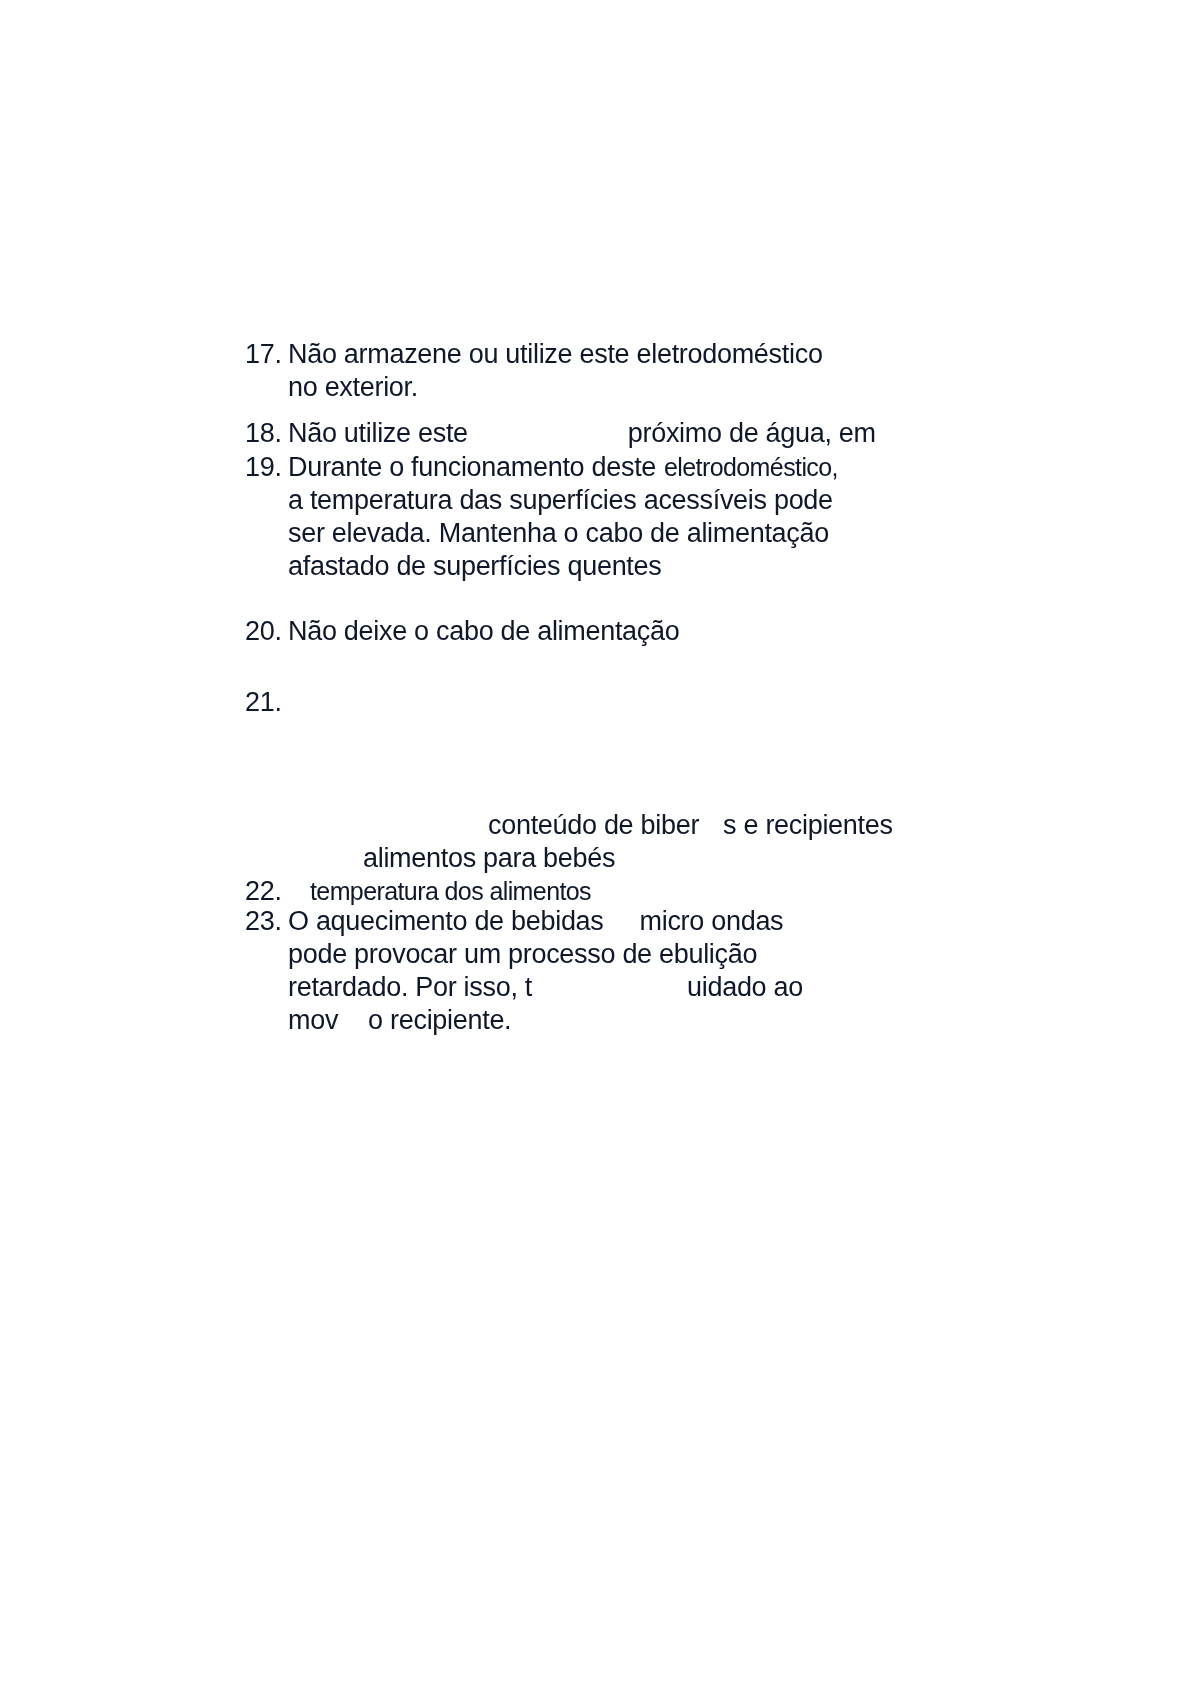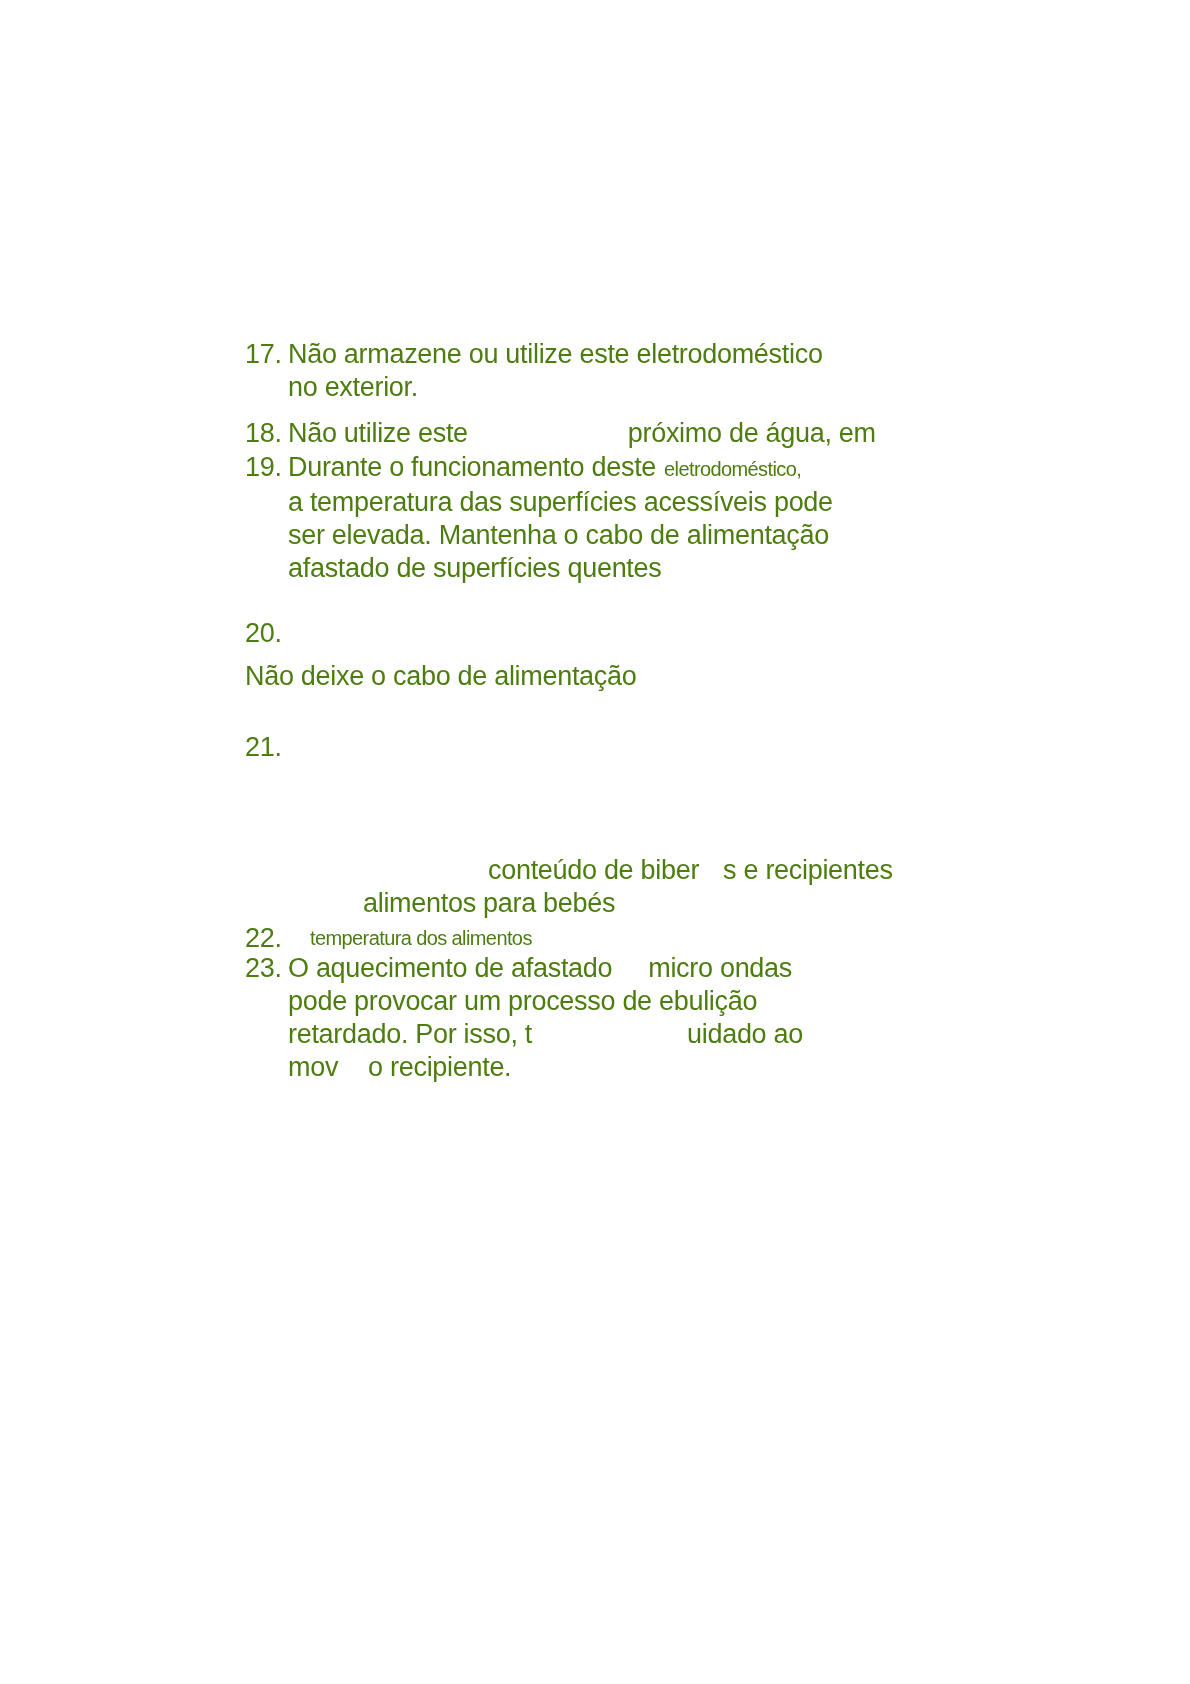--- a/index.html
+++ b/index.html
@@ -3,21 +3,21 @@
 <meta charset="utf-8">
 <style>
   html, body { margin: 0; padding: 0; }
   .page {
     position: relative;
     width: 1190px;
     height: 1684px;
     background: #ffffff;
     overflow: hidden;
     font-family: "Liberation Sans", "DejaVu Sans", sans-serif;
-    color: #4d7c0f;
+    color: #0f172a;
   }
   .doc-body {
     position: absolute;
     left: 245px;
     top: 338px;
     width: 900px;
   }
   .list-item {
     display: flex;
     align-items: flex-start;
@@ -35,39 +35,39 @@
     min-width: 0;
   }
   .line {
     font-size: 27px;
     line-height: 33px;
     letter-spacing: -0.3px;
     white-space: nowrap;
   }
   .seg { display: inline-block; }
   .condensed {
-    font-size: 20px;
+    font-size: 25px;
     letter-spacing: -0.6px;
   }
   
   .gap { display: inline-block; height: 1px; }
   .g-word  { width: 8px; }
   .g-24  { width: 24px; }
   .g-30  { width: 30px; }
   .g-36  { width: 36px; }
   .g-155 { width: 155px; }
   .g-160 { width: 160px; }
   .g-200 { width: 200px; }
   
   .ml-75 { margin-left: 75px; }
   .ml-10 { margin-left: 22px; }
   
   .mt-2  { margin-top: 13px; }
   .mt-3  { margin-top: 1px; }
-  .mt-32 { margin-top: 32px; flex-direction: column; }
+  .mt-32 { margin-top: 32px; }
   .mt-38 { margin-top: 38px; }
   .mt-90 { margin-top: 90px; align-items: flex-end; }
   .mt-n3 { margin-top: -3px; }
 </style>
 </head>
 <body>
 
 <div class="page">
   <div class="doc-body">
 
@@ -113,21 +113,21 @@
       <div class="body">
         <div class="line"><span class="gap g-200"></span><span class="seg">conteúdo de biber</span><span class="gap g-24"></span><span class="seg">s e recipientes</span></div>
         <div class="line ml-75"><span class="seg">alimentos para bebés</span></div>
         <div class="line ml-10"><span class="seg condensed">temperatura dos alimentos</span></div>
       </div>
     </div>
 
     <div class="list-item mt-n3">
       <span class="num">23.</span>
       <div class="body">
-        <div class="line"><span class="seg">O aquecimento de afastado</span><span class="gap g-36"></span><span class="seg">micro ondas</span></div>
+        <div class="line"><span class="seg">O aquecimento de bebidas</span><span class="gap g-36"></span><span class="seg">micro ondas</span></div>
         <div class="line"><span class="seg">pode provocar um processo de ebulição</span></div>
         <div class="line"><span class="seg">retardado. Por isso, t</span><span class="gap g-155"></span><span class="seg">uidado ao</span></div>
         <div class="line"><span class="seg">mov</span><span class="gap g-30"></span><span class="seg">o recipiente.</span></div>
       </div>
     </div>
 
   </div>
 </div>
 
 </body></html>

